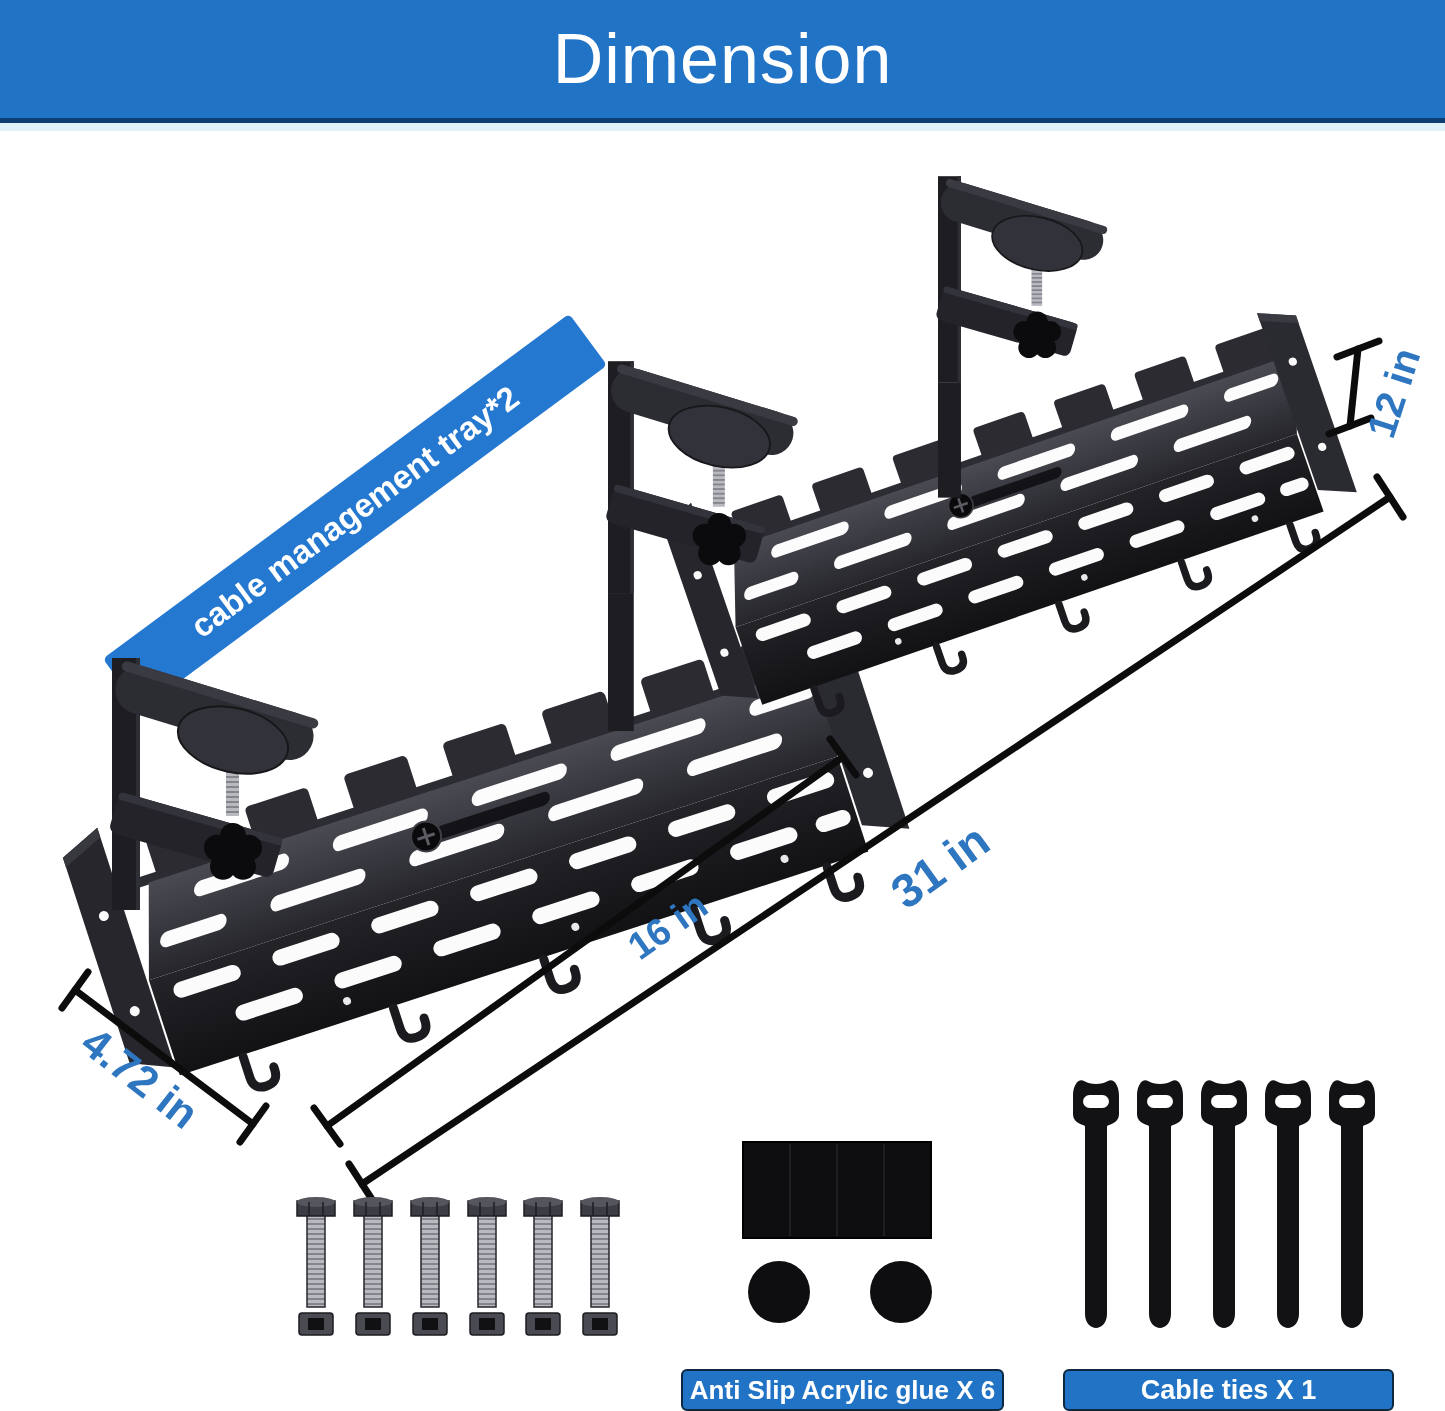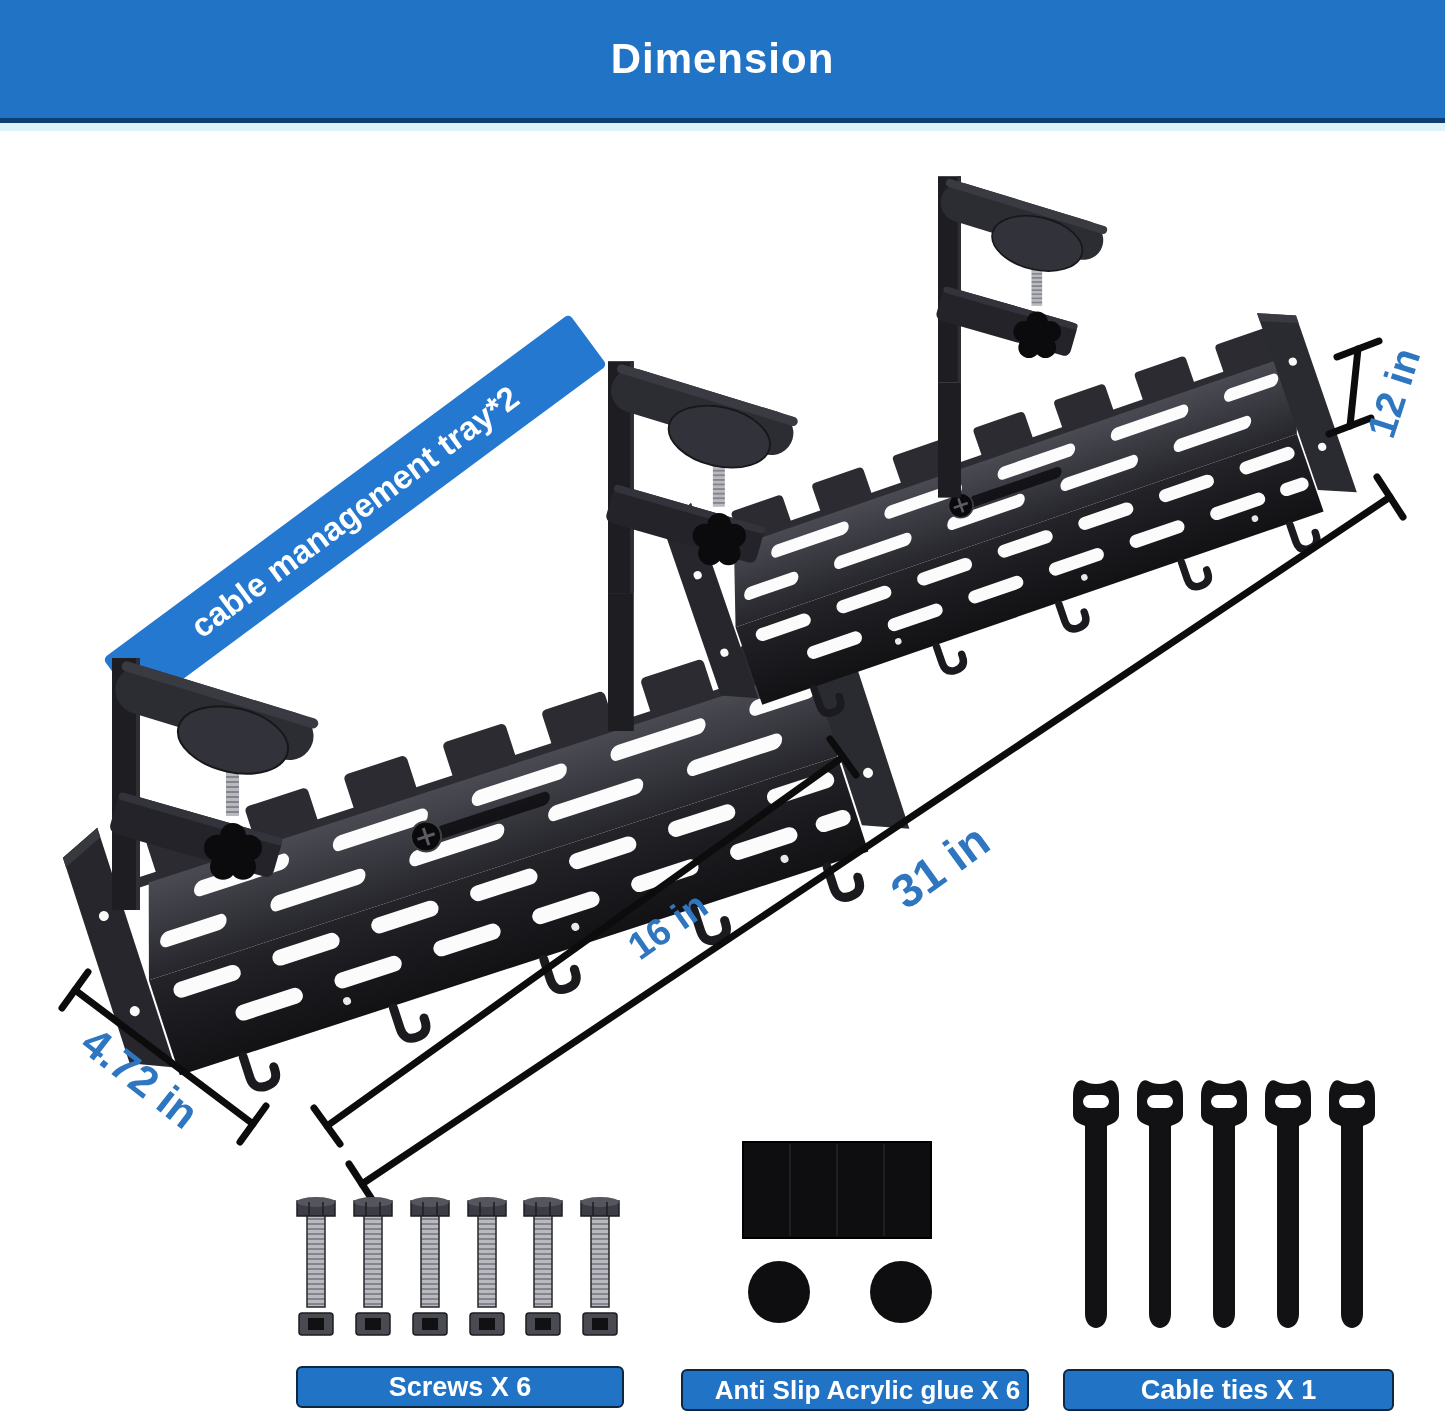--- a/index.html
+++ b/index.html
@@ -7,21 +7,21 @@
     position:relative;width:1445px;height:1411px;background:#ffffff;
     overflow:hidden;font-family:"Liberation Sans",sans-serif;margin:0 auto;
   }
   
   .banner{
     position:absolute;top:0;left:0;width:100%;height:118px;
     background:#2173c5;border-bottom:5px solid #0e3f72;
     box-shadow:0 8px 0 #dff2f9;
     display:flex;align-items:center;justify-content:center;z-index:5;
   }
-  .banner-title{color:#ffffff;font-size:42px;font-weight:bold;letter-spacing:1px;}
+  .banner-title{color:#ffffff;font-size:70px;font-weight:normal;letter-spacing:1px;}
   
   .ribbon{
     position:absolute;left:65px;top:480px;width:580px;height:64px;
     background:#2478d0;border-radius:5px;
     transform:rotate(-36.5deg);transform-origin:center;
     display:flex;align-items:center;justify-content:center;
     z-index:1;
   }
   .ribbon span{color:#ffffff;font-weight:bold;font-size:33px;white-space:nowrap;}
   svg.diagram{position:absolute;left:0;top:0;z-index:2;}
@@ -249,17 +249,16 @@
       <use href="#tie" x="1288" y="1082"></use>
       <use href="#tie" x="1352" y="1082"></use>
     </g>
   </svg>
 
   <div class="dim-label" style="left:1394px;top:393px;--r:-72deg;font-size:40px;">12 in</div>
   <div class="dim-label" style="left:668px;top:926px;--r:-35deg;font-size:38px;">16 in</div>
   <div class="dim-label" style="left:940px;top:866px;--r:-36deg;font-size:47px;">31 in</div>
   <div class="dim-label" style="left:140px;top:1078px;--r:38deg;font-size:43px;">4.72 in</div>
 
-  <div class="acc-label" style="left:296px;top:1366px;width:324px;font-size:27px;">Screws X 6</div>
-  <div class="acc-label" style="left:681px;top:1369px;width:319px;font-size:26px;padding-left:25px;">Anti Slip Acrylic glue X 6</div>
+  <div class="acc-label" style="left:681px;top:1369px;width:319px;font-size:26px;">Anti Slip Acrylic glue X 6</div>
   <div class="acc-label" style="left:1063px;top:1369px;width:327px;font-size:27px;">Cable ties X 1</div>
 
 </div>
 
 </body></html>

